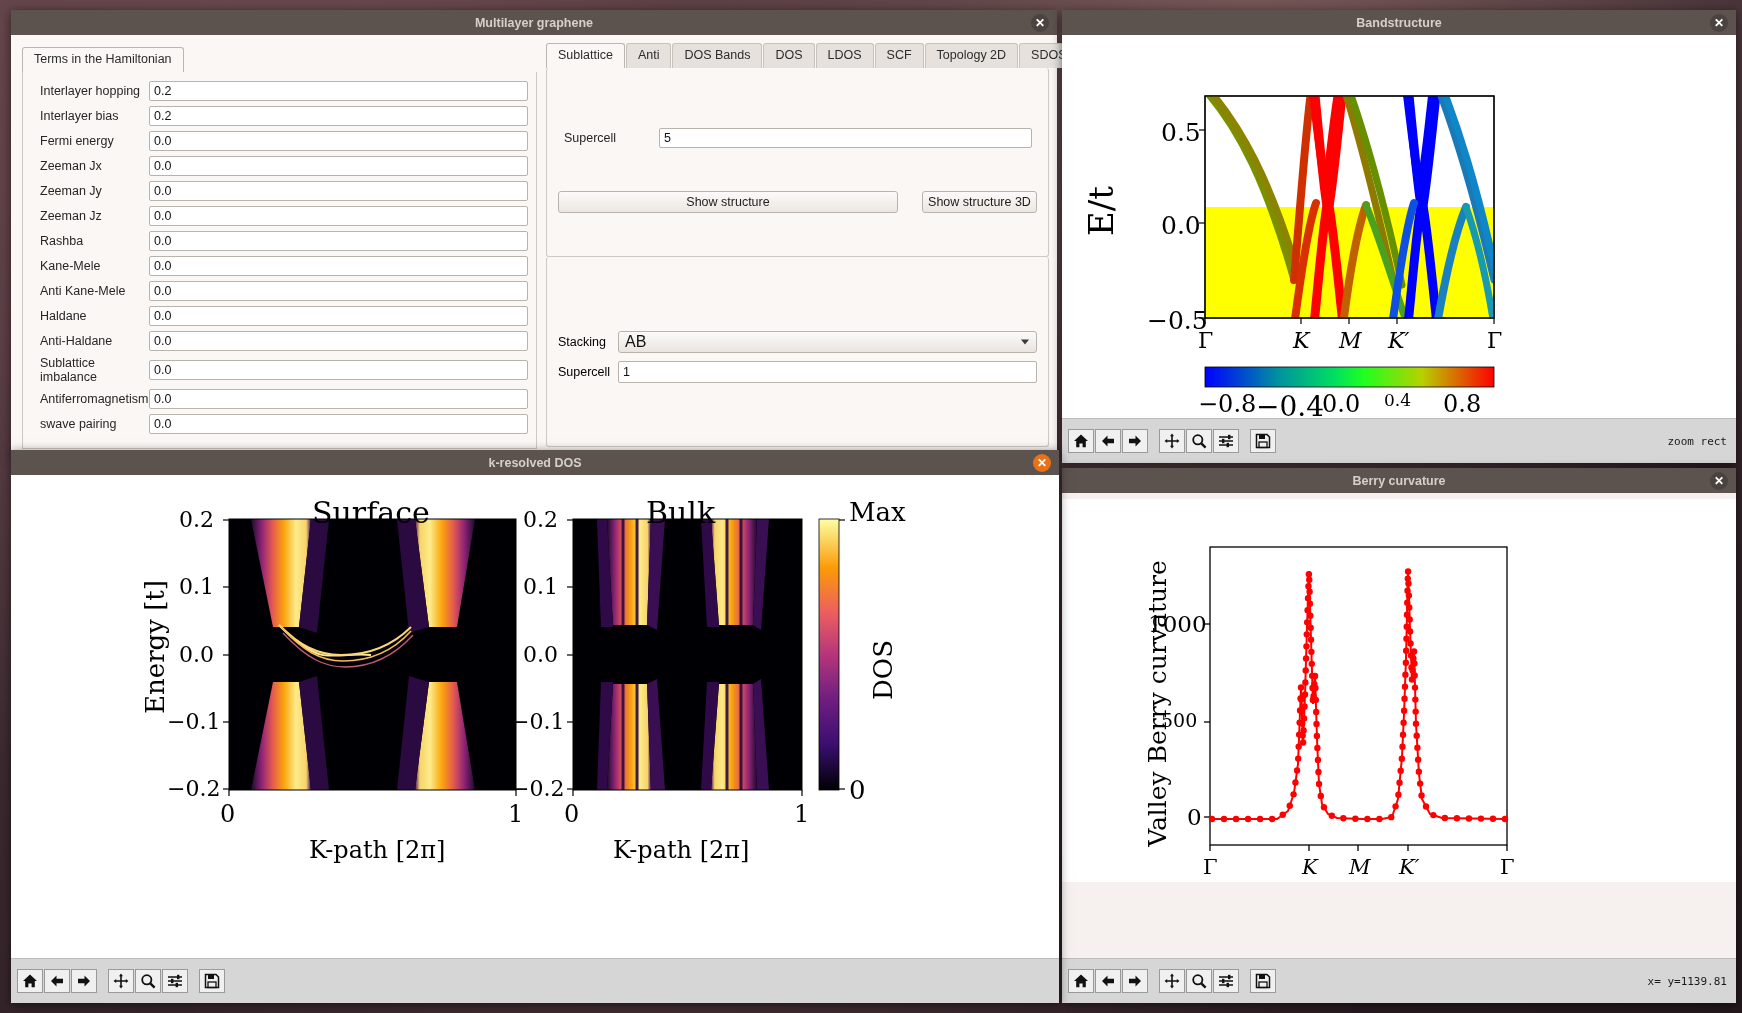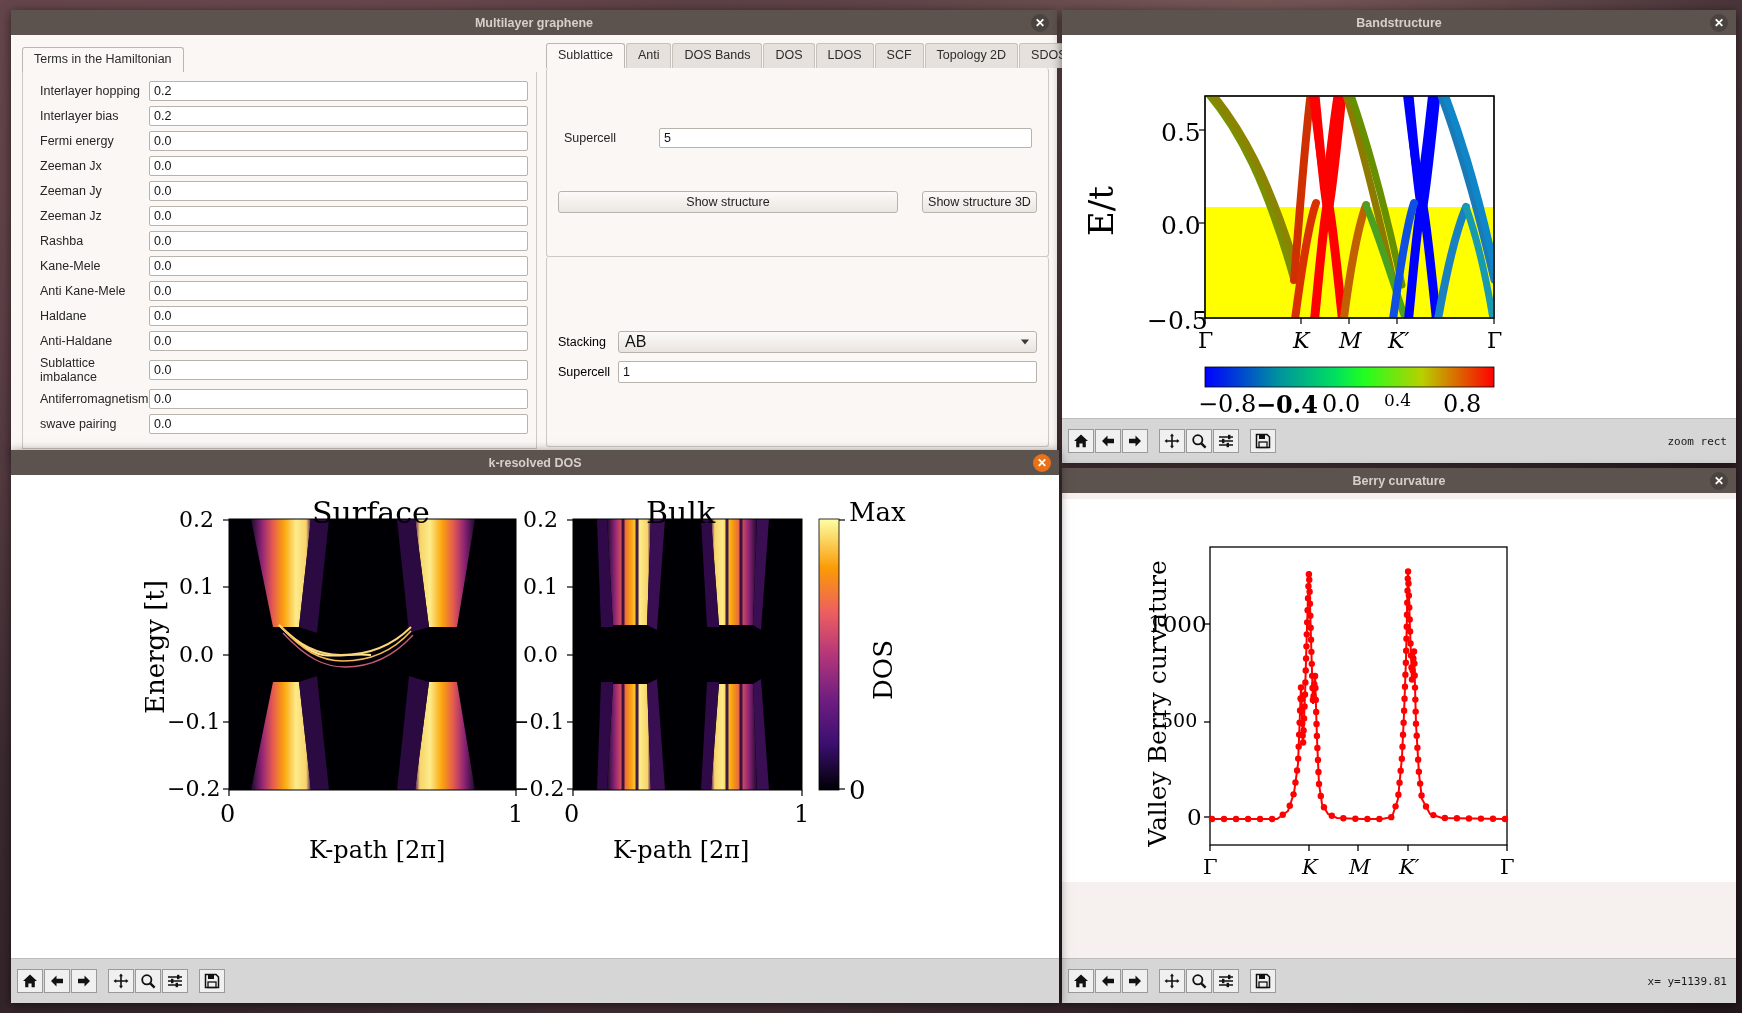--- a/index.html
+++ b/index.html
@@ -310,21 +310,21 @@
 
     <div class="tx vert" style="left:14px; top:156px; font-size:34px; transform:rotate(-90deg);">E/t</div>
 
     <div class="tx" style="left:136px; top:293px; font-size:22px;">Γ</div>
     <div class="tx" style="left:231px; top:293px; font-size:22px; font-style:italic;">K</div>
     <div class="tx" style="left:277px; top:293px; font-size:22px; font-style:italic;">M</div>
     <div class="tx" style="left:326px; top:293px; font-size:22px; font-style:italic;">K′</div>
     <div class="tx" style="left:425px; top:293px; font-size:22px;">Γ</div>
 
     <div class="tx" style="left:136px; top:355px; font-size:24px;">−0.8</div>
-    <div class="tx" style="left:194px; top:355px; font-size:24px;font-weight:bold;">−0.4</div>
+    <div class="tx" style="left:194px; top:355px; font-size:28px;">−0.4</div>
     <div class="tx" style="left:260px; top:355px; font-size:24px;">0.0</div>
     <div class="tx" style="left:322px; top:355px; font-size:17px;">0.4</div>
     <div class="tx" style="left:381px; top:355px; font-size:24px;">0.8</div>
     <div class="tx" style="left:226px; top:382px; font-size:26px;">Valley</div>
   </div>
 
   <div class="mpltoolbar" style="position:absolute; left:0; bottom:0; right:0;">
     <div class="mplbtn">
       <svg width="16" height="16" viewBox="0 0 16 16">
           <path d="M8 1.5 L15 8 h-2.2 v6.2 H9.6 V10.4 H6.4 v3.8 H3.2 V8 H1 Z" fill="#111"></path>

